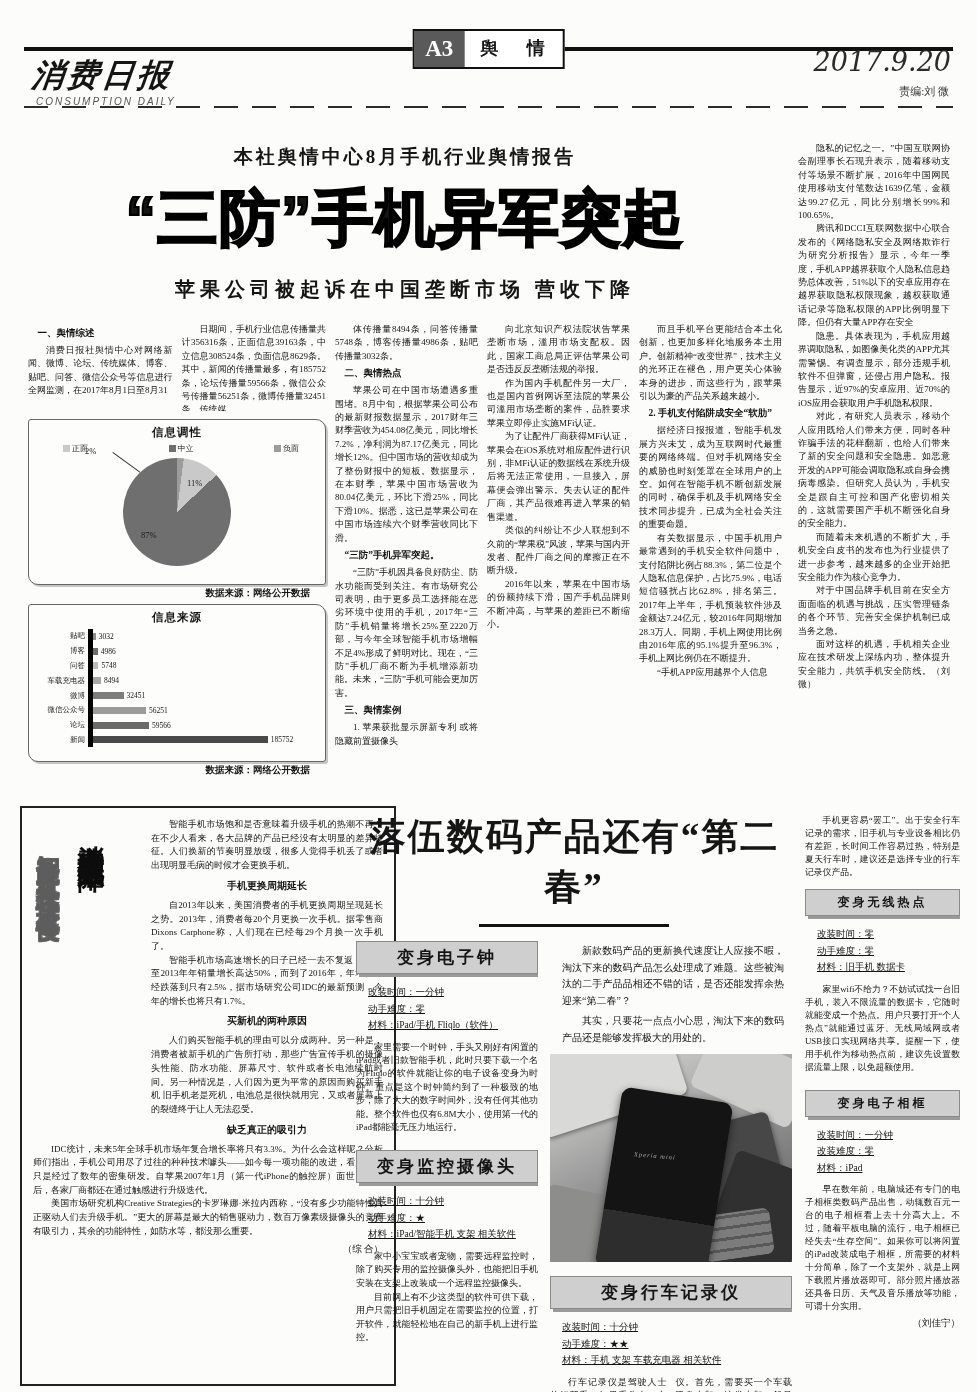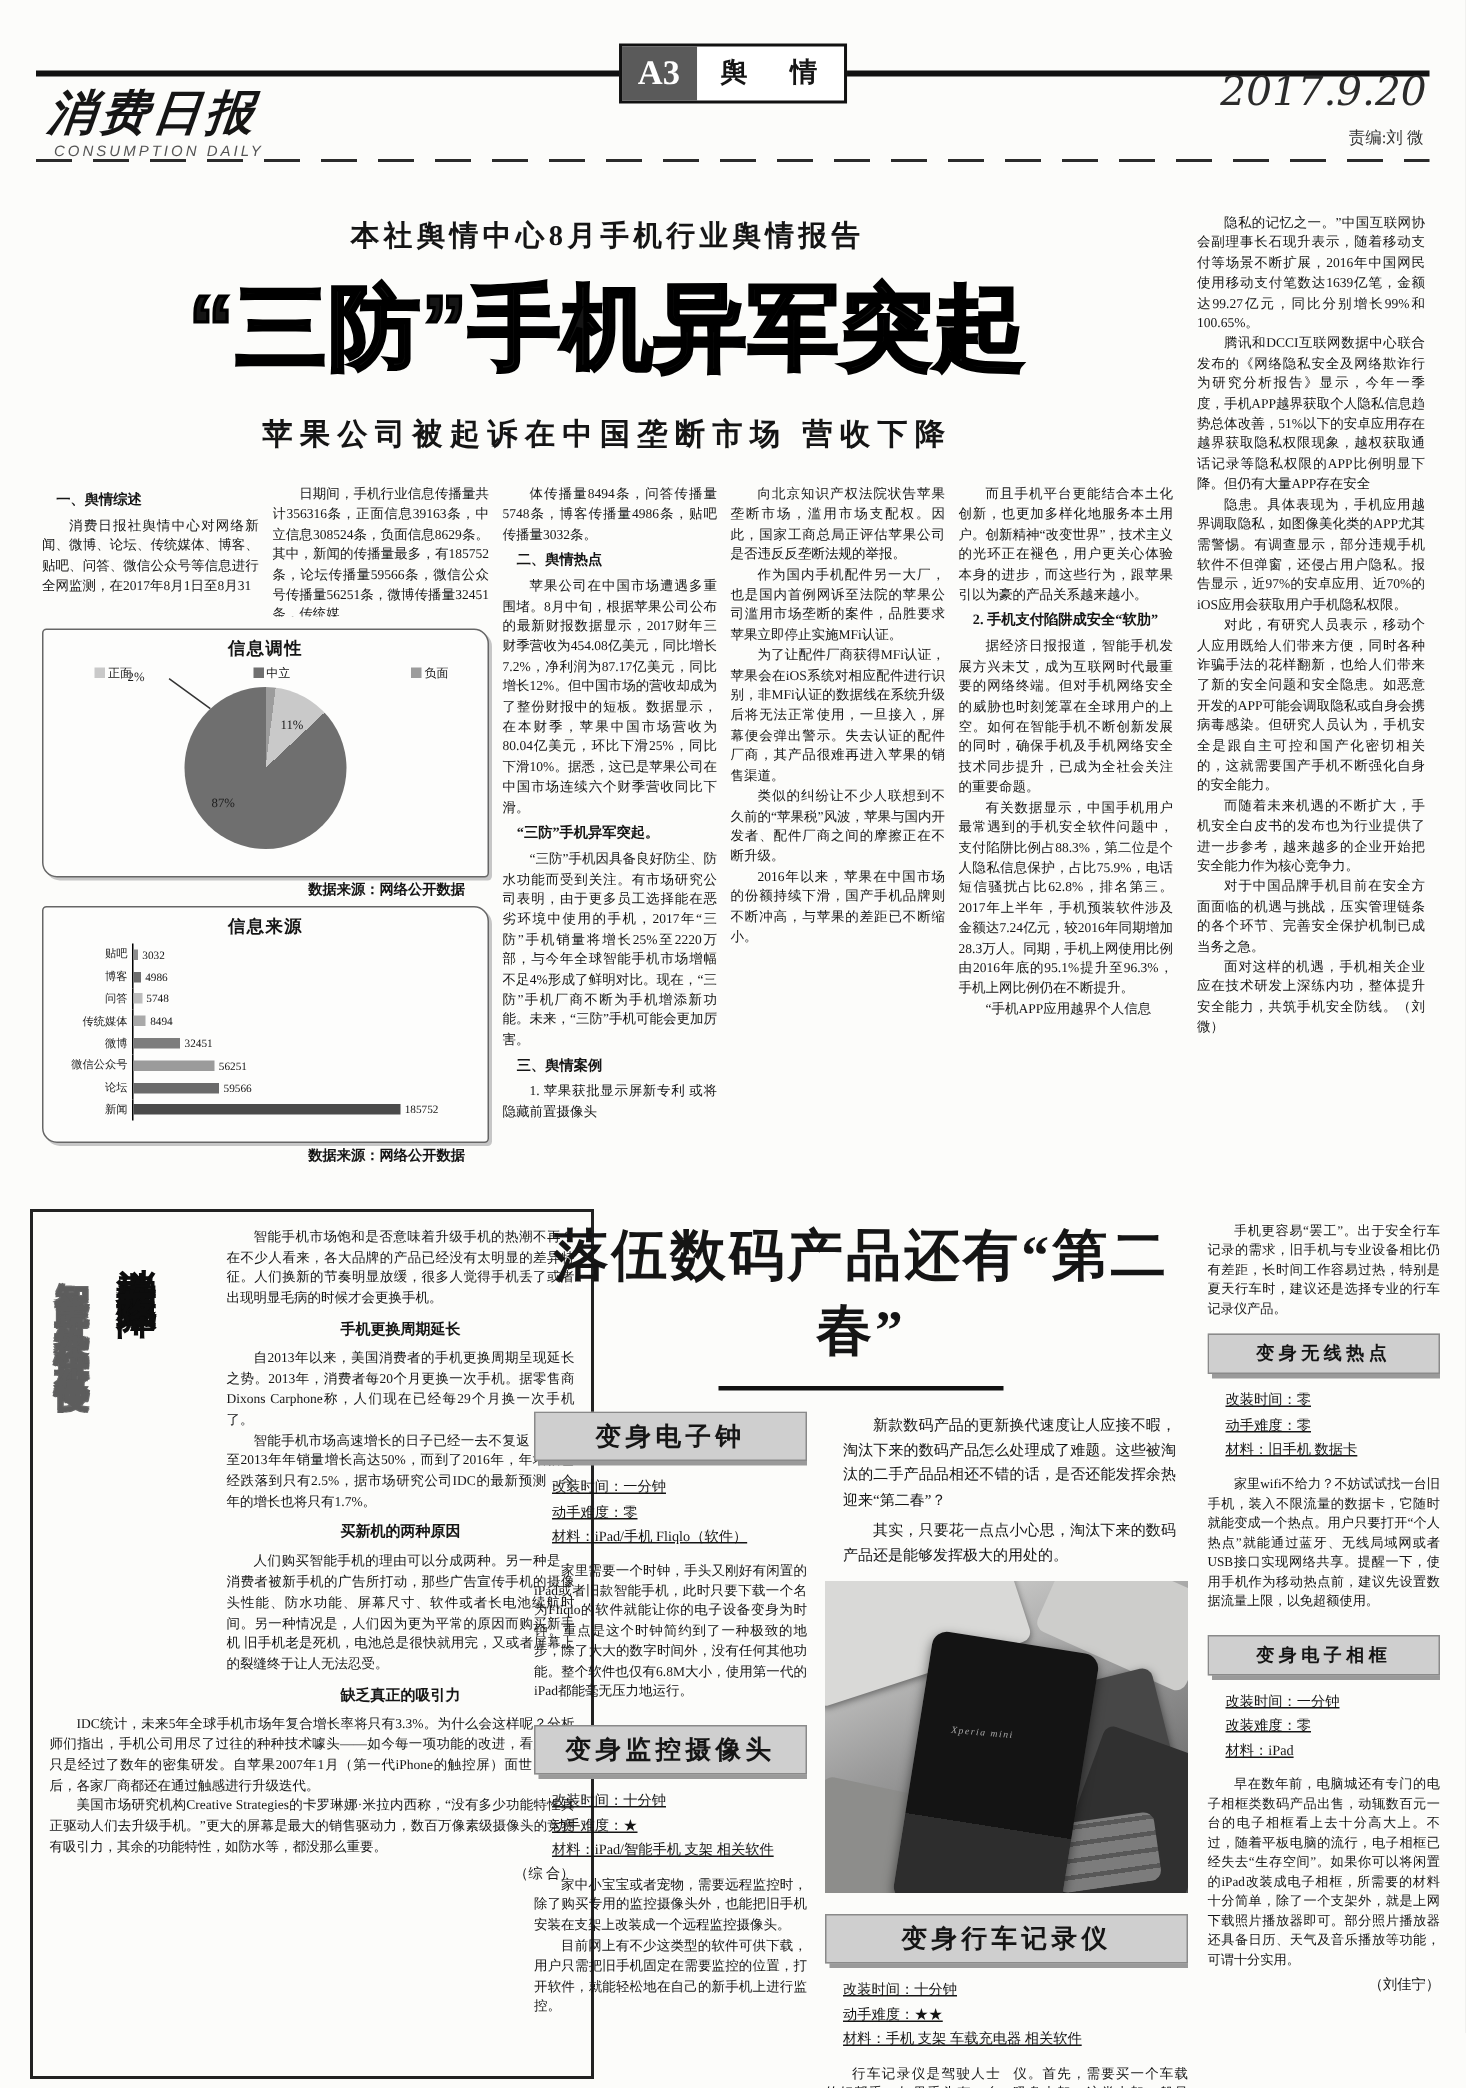--- a/index.html
+++ b/index.html
@@ -48,21 +48,21 @@
   .pie-wrap{position:relative;height:120px;}
   .pie{position:absolute;left:50%;top:4px;transform:translateX(-50%);width:108px;height:108px;border-radius:50%;}
   .pie-lbl{position:absolute;font-size:8.5px;color:#1c1c1c;}
   .lbl-a{left:56px;top:-8px;}
   .lbl-b{left:calc(50% + 10px);top:24px;text-align:right;}
   .lbl-c{left:calc(50% - 36px);top:76px;}
   .pie-line{position:absolute;left:84px;top:-2px;width:34px;height:1px;background:#333;transform:rotate(36deg);transform-origin:left top;}
   .bar-area{padding:4px 8px 0 4px;}
   .brow{display:flex;align-items:center;height:14.8px;}
   .brow-label{width:52px;text-align:right;font-size:7.5px;padding-right:3px;color:#222;flex:none;}
-  .brow-track{flex:1;border-left:1px solid #000000;height:100%;display:flex;align-items:center;}
+  .brow-track{flex:1;border-left:5px solid #000000;height:100%;display:flex;align-items:center;}
   .brow-bar{height:7px;flex:none;}
   .brow-val{font-size:7.5px;margin-left:3px;}
   
   .bottom{position:absolute;left:20px;right:17px;top:800px;bottom:6px;}
   .left-box{position:absolute;left:0;top:6px;bottom:0;width:376px;border:2px solid #222;
             padding:10px 11px;box-sizing:border-box;overflow:hidden;}
   .lv-wrap{float:left;width:118px;height:320px;display:flex;gap:10px;padding:6px 4px 0 0;box-sizing:border-box;}
   .v-kicker{writing-mode:vertical-rl;text-orientation:upright;font-size:22px;font-weight:700;letter-spacing:7px;
             color:#f4f4f2;text-shadow:1px 1px 0 #6a6a6a,-1px -1px 0 #6a6a6a,1px -1px 0 #6a6a6a,-1px 1px 0 #6a6a6a;
             -webkit-text-stroke:1px #5d5d5d;margin-top:14px;}
@@ -186,21 +186,21 @@
                 </div>
               </div>
               <div class="brow">
                 <span class="brow-label">问答</span>
                 <div class="brow-track">
                   <div class="brow-bar" style="width: 2.41367%; background: rgb(189, 189, 189);"></div>
                   <span class="brow-val">5748</span>
                 </div>
               </div>
               <div class="brow">
-                <span class="brow-label">传统媒体</span>
+                <span class="brow-label">车载充电器</span>
                 <div class="brow-track">
                   <div class="brow-bar" style="width: 3.56676%; background: rgb(169, 169, 169);"></div>
                   <span class="brow-val">8494</span>
                 </div>
               </div>
               <div class="brow">
                 <span class="brow-label">微博</span>
                 <div class="brow-track">
                   <div class="brow-bar" style="width: 13.6267%; background: rgb(125, 125, 125);"></div>
                   <span class="brow-val">32451</span>

